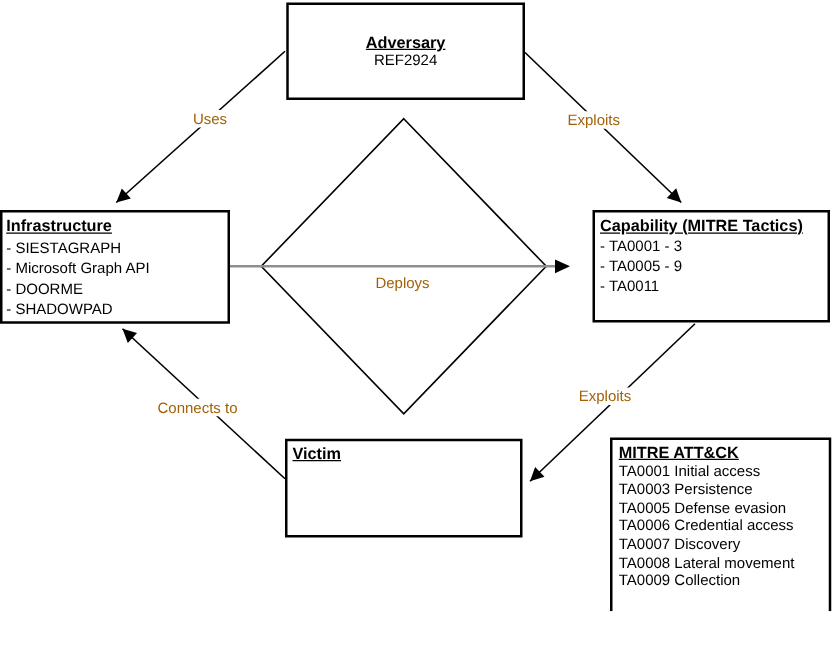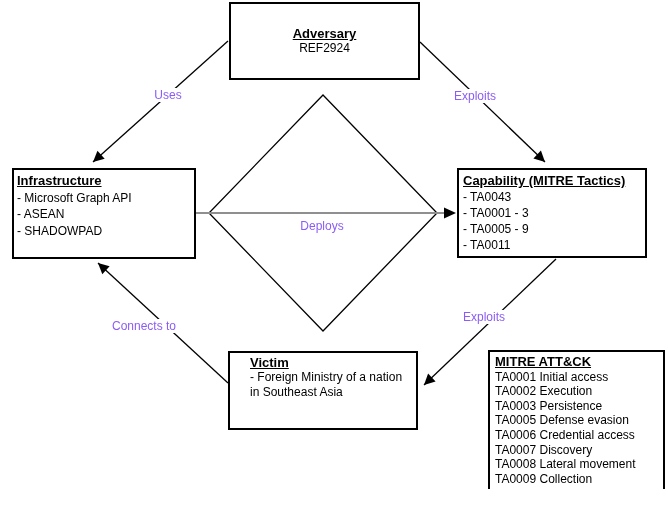--- a/index.html
+++ b/index.html
@@ -24,31 +24,31 @@
     font-weight:bold;
     text-decoration:underline;
     font-size:13px;
     white-space:nowrap;
   }
   .node-adversary{
     left:229px;top:2px;width:191px;height:78px;
     display:flex;flex-direction:column;align-items:center;justify-content:center;
     line-height:15px;text-align:center;
   }
-  .node-infrastructure{left:12px;top:168px;width:184px;height:91px;padding:3px 2px 0 3px;line-height:16.5px;}
-  .node-capability{left:457px;top:168px;width:190px;height:90px;padding:3px 0 8px 4px;line-height:16px;}
-  .node-victim{left:228px;top:351px;width:190px;height:79px;padding:2px 3px 0 20px;line-height:15px;}
+  .node-infrastructure{left:0px;top:168px;width:184px;height:91px;padding:3px 2px 0 3px;line-height:16.5px;}
+  .node-capability{left:474px;top:168px;width:190px;height:90px;padding:3px 0 8px 4px;line-height:16px;}
+  .node-victim{left:228px;top:351px;width:190px;height:79px;padding:2px 3px 0 4px;line-height:15px;}
   .node-mitre{left:488px;top:350px;width:177px;height:170px;padding:3px 0 12px 5px;line-height:14.6px;}
   .edge-label{
     position:absolute;
     transform:translate(-50%,-50%);
     background:#ffffff;
     padding:0 3px;
     font-size:12px;
-    color:#8b5cf6;
+    color:#a16207;
     white-space:nowrap;
     z-index:3;
   }
   svg{display:block;}
 </style>
 </head>
 <body>
 
 <div class="canvas">
 
@@ -70,49 +70,47 @@
     <polygon points="456,213 444,207.5 444,218.5" fill="#000000"></polygon>
   </svg>
 
   <div class="node node-adversary">
     <div class="title">Adversary</div>
     <div>REF2924</div>
   </div>
 
   <div class="node node-infrastructure">
     <div class="title">Infrastructure</div>
+    <div>- SIESTAGRAPH</div>
     <div>- Microsoft Graph API</div>
-    <div>- ASEAN</div>
+    <div>- DOORME</div>
     <div>- SHADOWPAD</div>
   </div>
 
   <div class="node node-capability">
     <div class="title">Capability (MITRE Tactics)</div>
-    <div>- TA0043</div>
     <div>- TA0001 - 3</div>
     <div>- TA0005 - 9</div>
     <div>- TA0011</div>
   </div>
 
   <div class="node node-victim">
     <div class="title">Victim</div>
-    <div>- Foreign Ministry of a nation in Southeast Asia</div>
   </div>
 
   <div class="node node-mitre">
     <div class="title">MITRE ATT&amp;CK</div>
     <div>TA0001 Initial access</div>
-    <div>TA0002 Execution</div>
     <div>TA0003 Persistence</div>
     <div>TA0005 Defense evasion</div>
     <div>TA0006 Credential access</div>
     <div>TA0007 Discovery</div>
     <div>TA0008 Lateral movement</div>
     <div>TA0009 Collection</div>
   </div>
 
   <div class="edge-label" style="left:168px;top:95px;">Uses</div>
   <div class="edge-label" style="left:475px;top:96px;">Exploits</div>
   <div class="edge-label" style="left:322px;top:213px;margin-top:13px;">Deploys</div>
-  <div class="edge-label" style="left:144px;top:326px;">Connects to</div>
+  <div class="edge-label" style="left:158px;top:326px;">Connects to</div>
   <div class="edge-label" style="left:484px;top:317px;">Exploits</div>
 
 </div>
 
 </body></html>

